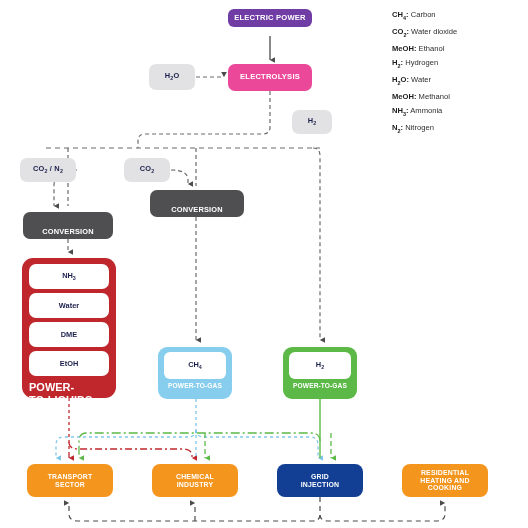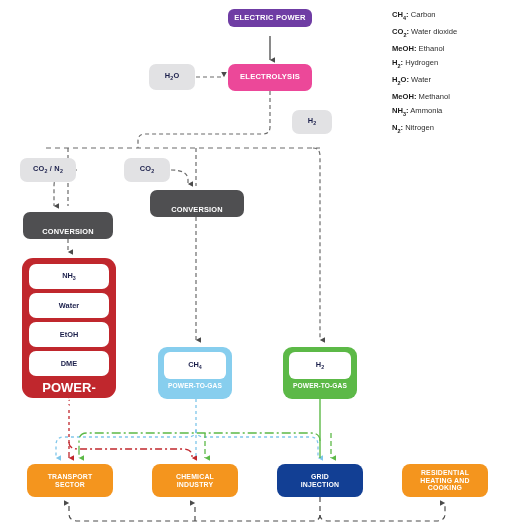--- a/index.html
+++ b/index.html
@@ -71,22 +71,22 @@
     background: #ffffff;
     border-radius: 7px;
     height: 25px;
     margin-bottom: 4px;
     display: flex;
     align-items: center;
     justify-content: center;
   }
   .n-ptl .inner span { color: #1b1f4b; font-weight: bold; font-size: 7.4px; }
   .n-ptl .foot {
-    color: #ffffff; font-weight: bold; font-size: 13px;
-    text-align: center; line-height: 1.14; padding-top: 1px;
+    color: #ffffff; font-weight: bold; font-size: 11px;
+    text-align: left; line-height: 1.14; padding-top: 1px;
   }
   
   .n-ptg {
     width: 74px; height: 52px;
     border-radius: 9px;
     display: block;
     padding: 5px 6px 0 6px;
   }
   .n-ptg .inner {
     background: #ffffff;
@@ -227,24 +227,24 @@
   </div>
 
   <div class="node n-ptl" style="background:#c0272d;">
     <div class="inner">
       <span>NH<sub>3</sub></span>
     </div>
     <div class="inner">
       <span>Water</span>
     </div>
     <div class="inner">
+      <span>DME</span>
+    </div>
+    <div class="inner">
       <span>EtOH</span>
-    </div>
-    <div class="inner">
-      <span>DME</span>
     </div>
     <div class="foot">
       <span>POWER-</span><br>
       <span>TO-LIQUIDS</span>
     </div>
   </div>
 
   <div class="node n-ptg n-ch4" style="background:#87ceee;">
     <div class="inner">
       <span>CH<sub>4</sub></span>

